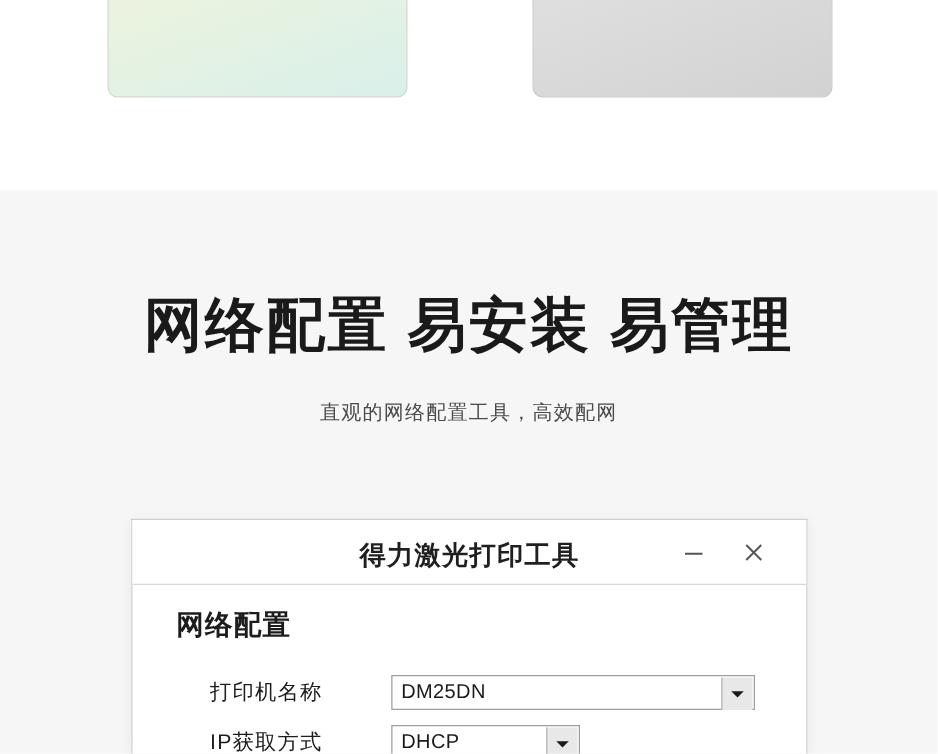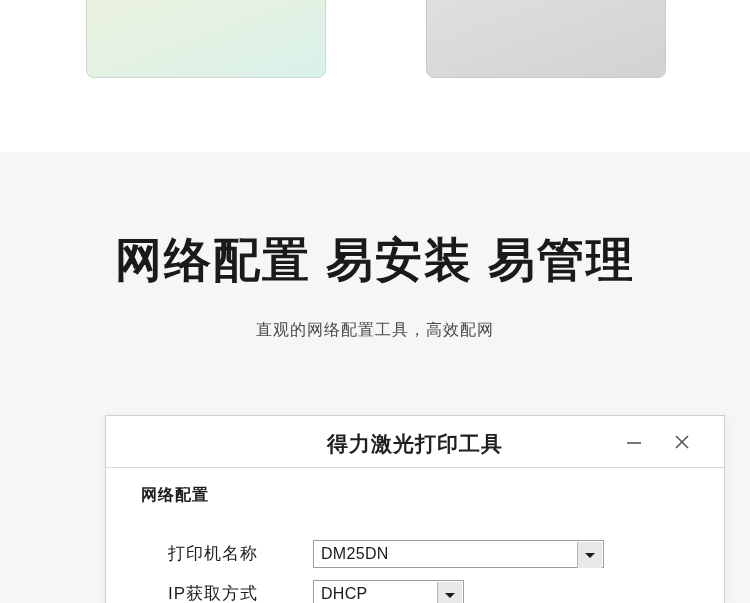--- a/index.html
+++ b/index.html
@@ -76,21 +76,21 @@
   .window-area {
     position: relative;
     width: 750px;
     height: 202px;
     background: #f6f6f6;
   }
   .app-window {
     position: absolute;
     left: 105px;
     top: 14px;
-    width: 620px;
+    width: 541px;
     height: 188px;
     background: #ffffff;
     border: 1px solid #cfcfcf;
     border-bottom: none;
     box-sizing: border-box;
     box-shadow: 0 2px 10px rgba(0,0,0,0.06);
   }
   .titlebar {
     position: relative;
     height: 51px;
@@ -119,21 +119,21 @@
   .btn-close { right: 28px; }
 
   .win-body {
     position: relative;
     padding: 0;
   }
   .section-title {
     position: absolute;
     left: 35px;
     top: 17px;
-    font-size: 16px;
+    font-size: 22px;
     font-weight: bold;
     color: #1c1c1c;
     letter-spacing: 1px;
   }
   .form-row {
     position: absolute;
     left: 0;
     width: 100%;
     height: 31px;
   }

